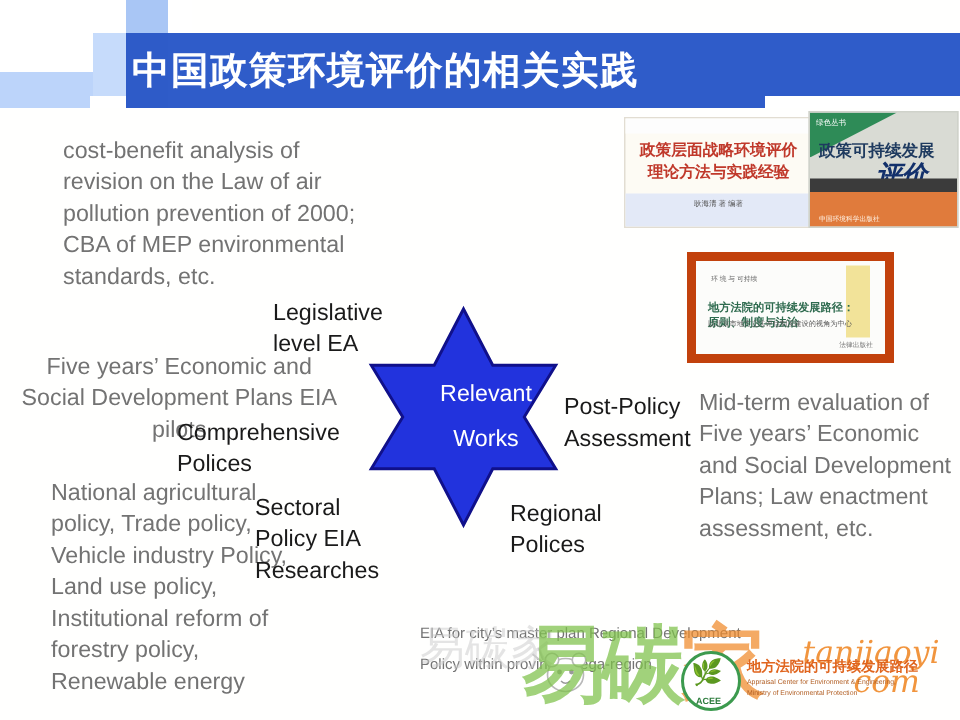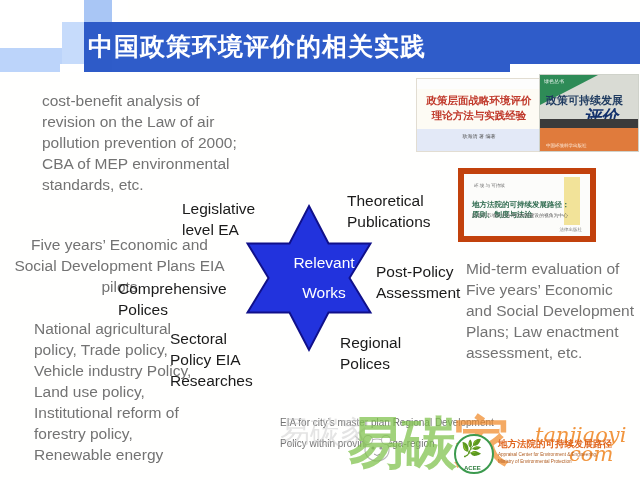--- a/index.html
+++ b/index.html
@@ -184,22 +184,20 @@
   </div>
 
   <div class="txt red" id="t-cba">cost-benefit analysis of revision on the Law of air pollution prevention of 2000; CBA of MEP environmental standards, etc.</div>
   <div class="txt red" id="t-five">Five years’ Economic and Social Development Plans EIA pilots</div>
   <div class="txt red" id="t-national">National agricultural policy, Trade policy, Vehicle industry Policy, Land use policy, Institutional reform of forestry policy, Renewable energy</div>
   <div class="txt red" id="t-mid">Mid-term evaluation of Five years’ Economic and Social Development Plans; Law enactment assessment, etc.</div>
   <div class="txt red" id="t-eia">EIA for city’s master plan Regional Development Policy within province Mega-region</div>
 
   <div class="txt blk" id="t-legis">Legislative
 level EA</div>
-  <div class="txt blk" id="t-theo">Theoretical
-Publications</div>
   <div class="txt blk" id="t-comp">Comprehensive
 Polices</div>
   <div class="txt blk" id="t-post">Post-Policy
 Assessment</div>
   <div class="txt blk" id="t-sect">Sectoral
 Policy EIA
 Researches</div>
   <div class="txt blk" id="t-reg">Regional
 Polices</div>
 

